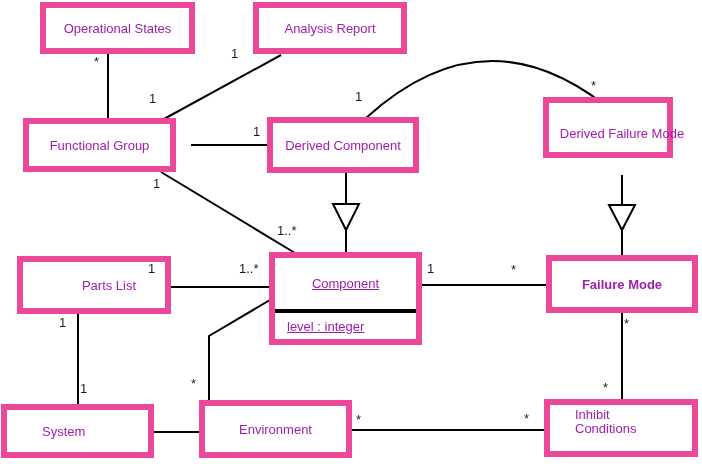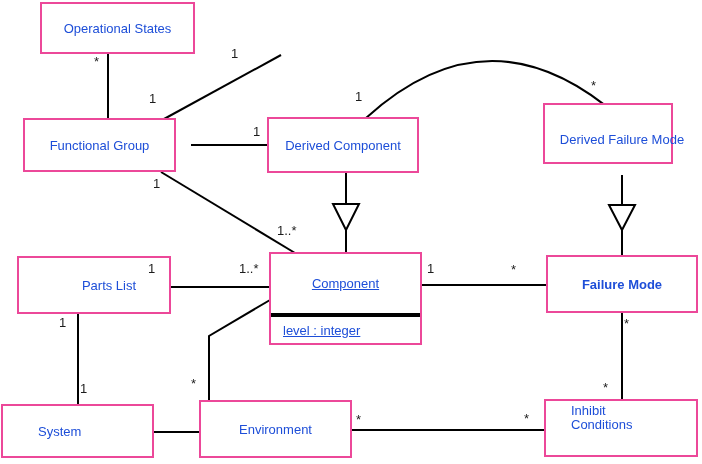--- a/index.html
+++ b/index.html
@@ -18,34 +18,34 @@
     fill: none;
   }
   .edges polygon {
     stroke: #000000;
     stroke-width: 2;
     fill: #ffffff;
   }
   .uml-box {
     position: absolute;
     box-sizing: border-box;
-    border: 2px solid #ec4899;
+    border: 6px solid #ec4899;
     background: #ffffff;
     display: flex;
     align-items: center;
     justify-content: center;
     font-size: 13px;
-    color: #1d4ed8;
+    color: #a21caf;
     white-space: nowrap;
   }
   .box-operational-states { left: 40px;  top: 2px;   width: 155px; height: 52px; }
   .box-analysis-report    { left: 253px; top: 2px;   width: 154px; height: 52px; }
   .box-functional-group   { left: 23px;  top: 118px; width: 153px; height: 54px; }
   .box-derived-component  { left: 267px; top: 117px; width: 152px; height: 56px; }
-  .box-derived-failure-mode { left: 543px; top: 103px; width: 130px; height: 61px; padding-top: 12px; padding-left: 28px; }
+  .box-derived-failure-mode { left: 543px; top: 97px; width: 130px; height: 61px; padding-top: 12px; padding-left: 28px; }
   .box-parts-list         { left: 1px;   top: 256px; width: 154px; height: 58px; justify-content: center; padding-left: 30px; margin-left: 16px; }
   .box-failure-mode       { left: 546px; top: 255px; width: 152px; height: 58px; font-weight: bold; }
   .box-system             { left: 1px;   top: 404px; width: 153px; height: 54px; justify-content: flex-start; padding-left: 35px; }
   .box-environment        { left: 199px; top: 400px; width: 153px; height: 58px; }
   .box-inhibit-conditions {
     left: 544px; top: 399px; width: 154px; height: 58px;
     flex-direction: column; align-items: flex-start; justify-content: flex-start;
     padding: 3px 0 0 25px; line-height: 14px;
   }
   .box-component {
@@ -101,20 +101,23 @@
       <line x1="622" y1="175" x2="622" y2="207"></line>
       <line x1="622" y1="228" x2="622" y2="256"></line>
       <polygon points="609,205 635,205 622,230"></polygon>
     </g>
   </svg>
 
   <div class="uml-box box-operational-states">
     <span>Operational States</span>
   </div>
 
+  <div class="uml-box box-analysis-report">
+    <span>Analysis Report</span>
+  </div>
 
   <div class="uml-box box-functional-group">
     <span>Functional Group</span>
   </div>
 
   <div class="uml-box box-derived-component">
     <span>Derived Component</span>
   </div>
 
   <div class="uml-box box-derived-failure-mode">

